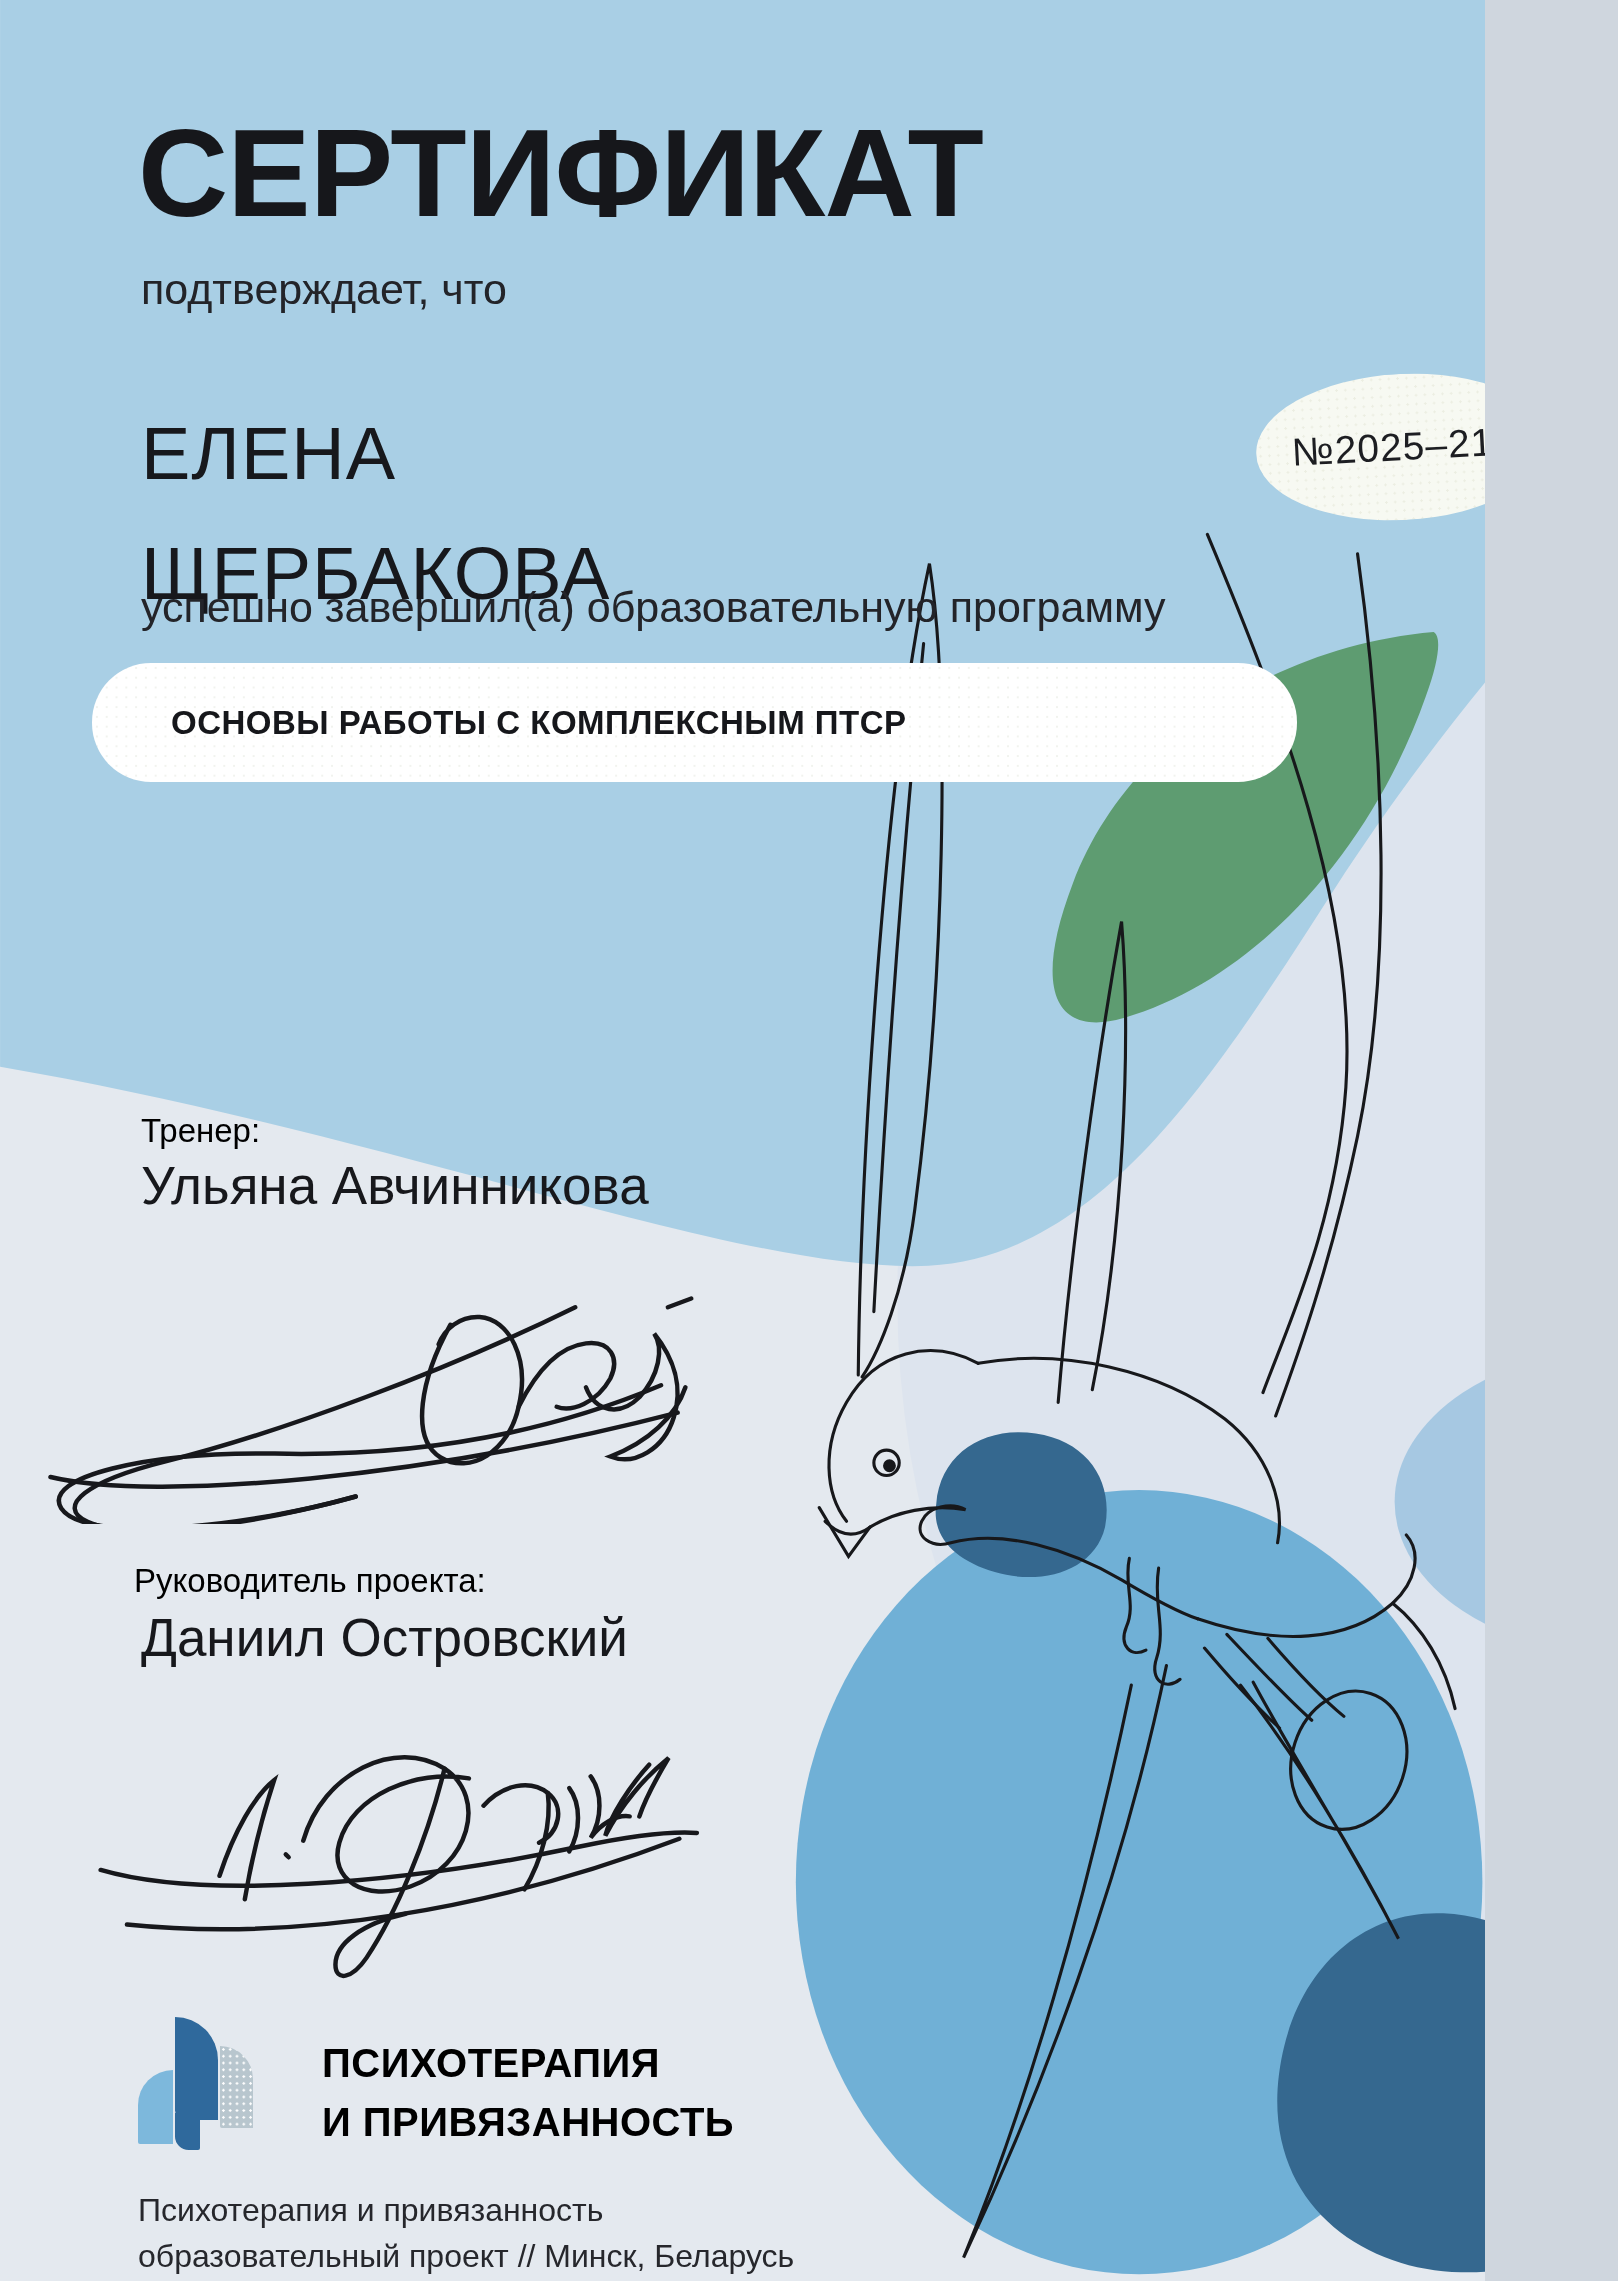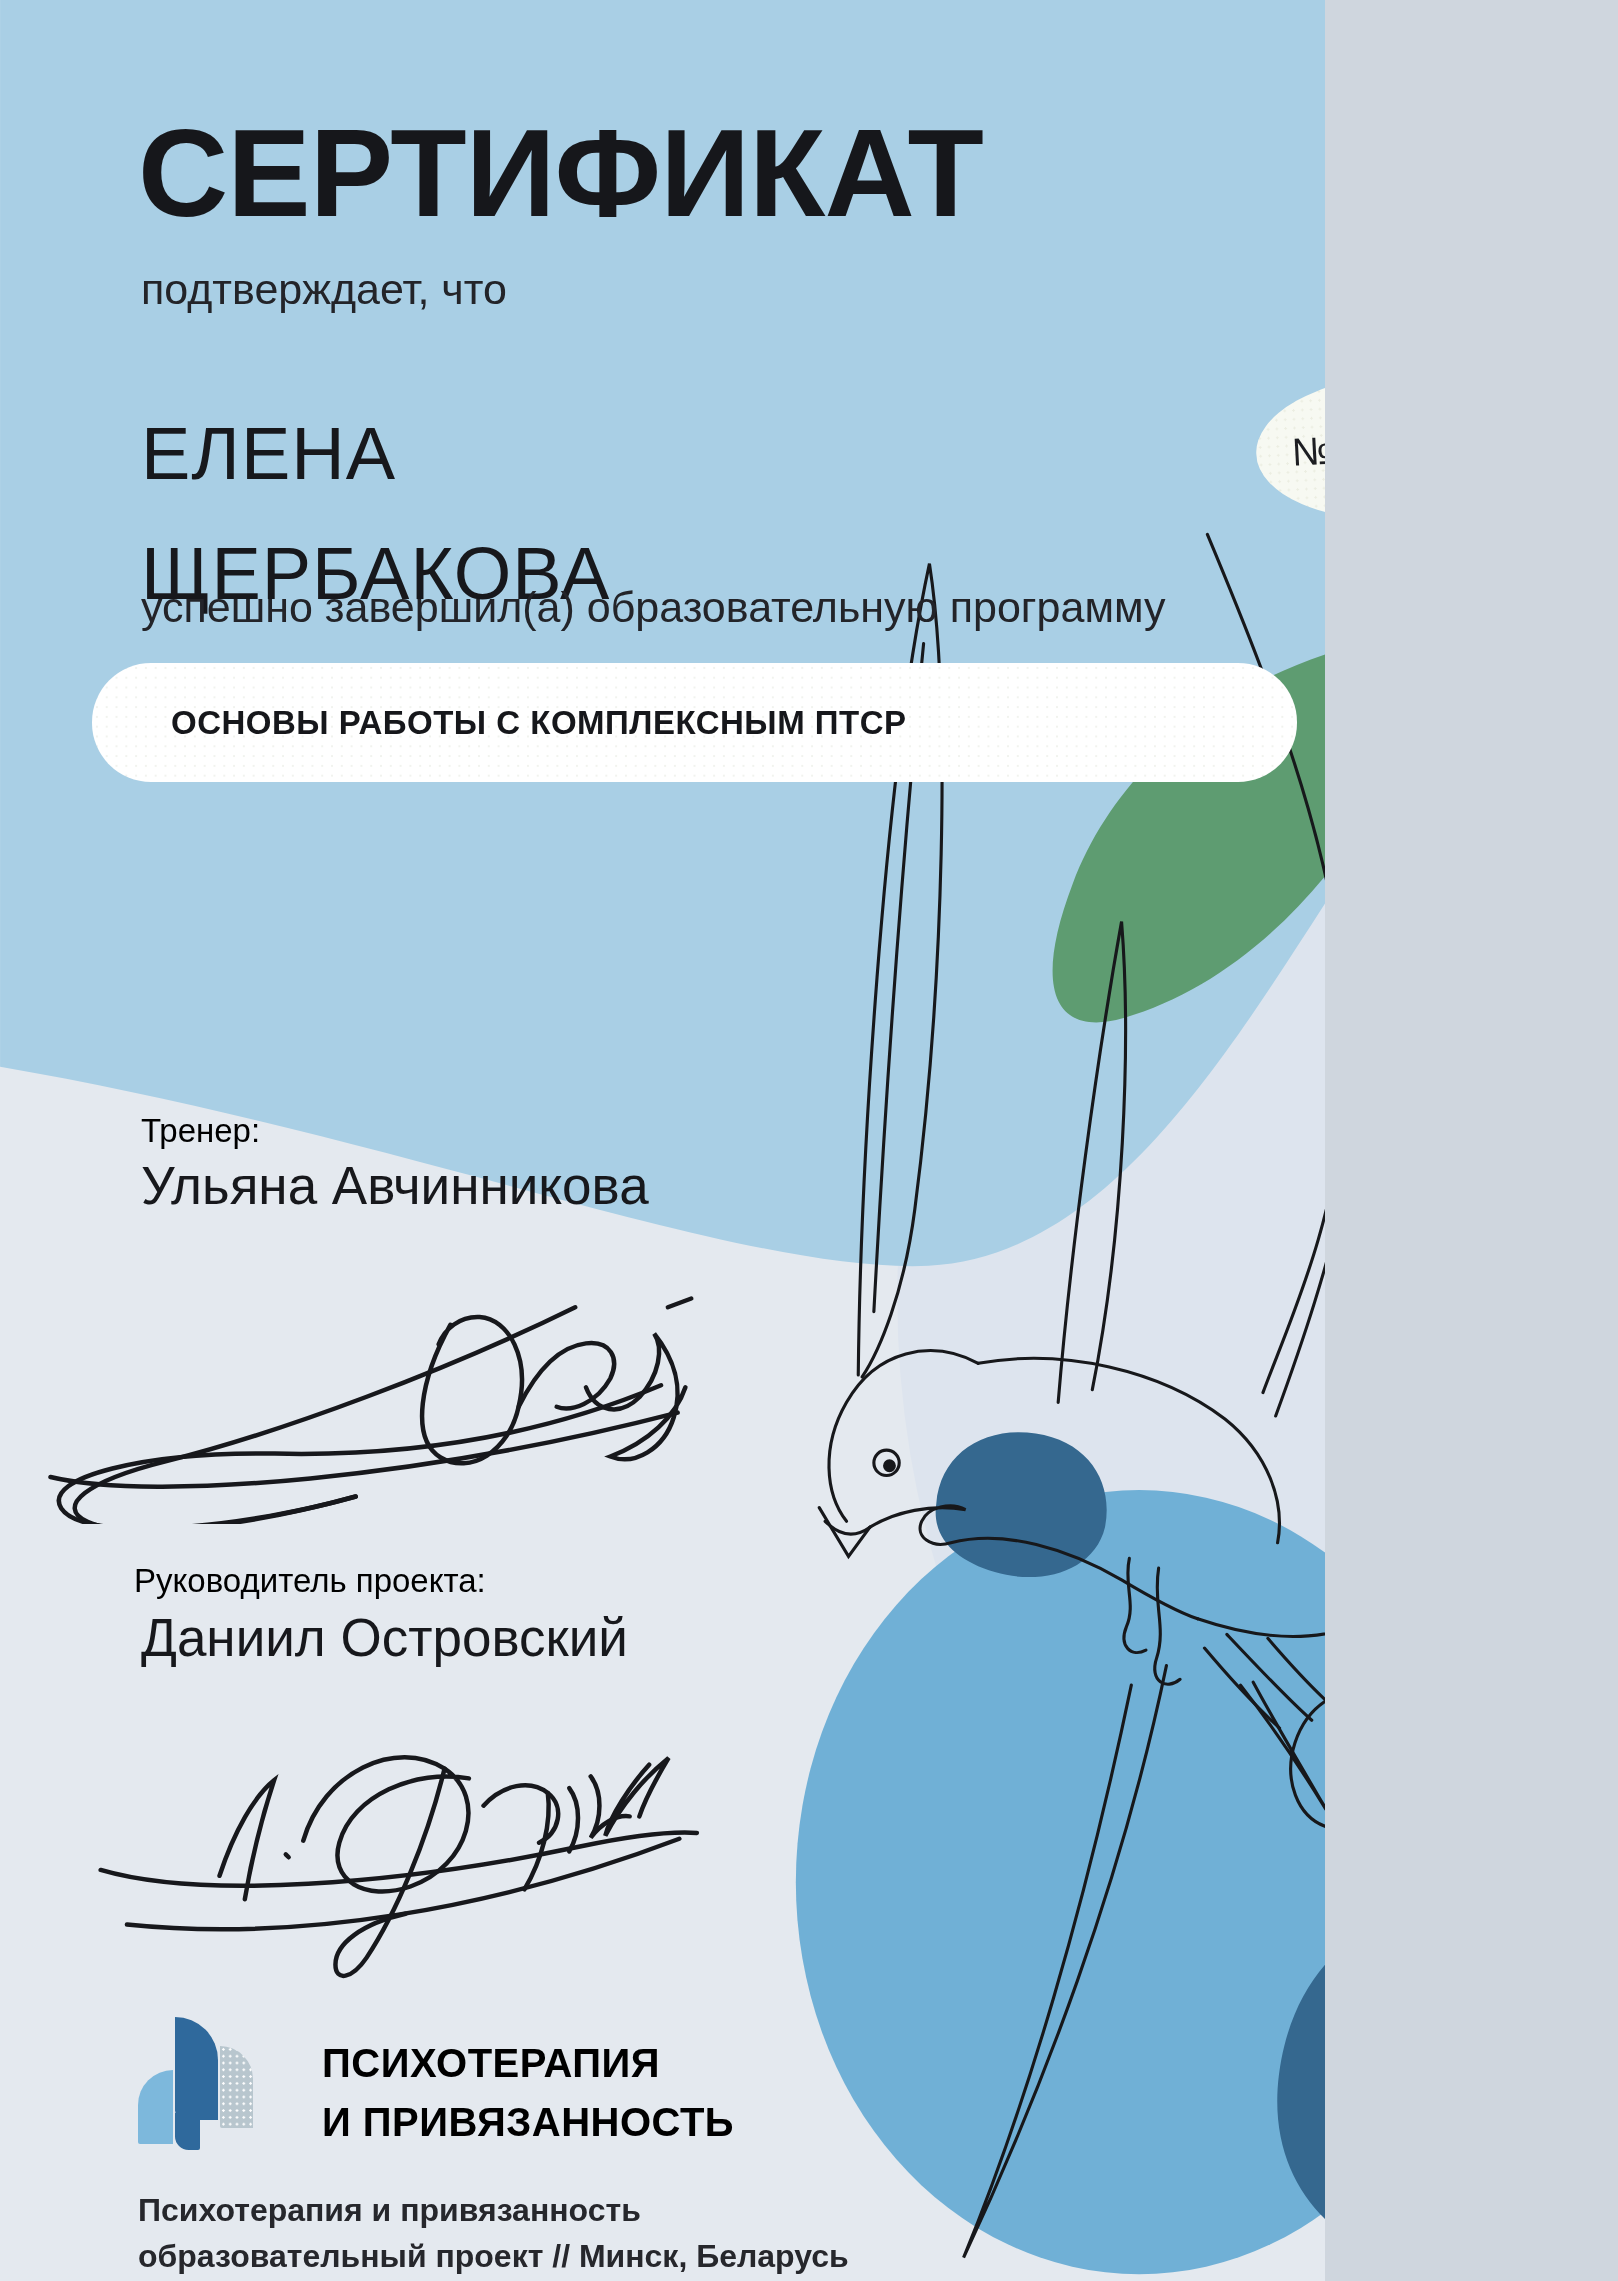--- a/index.html
+++ b/index.html
@@ -1,17 +1,17 @@
 <!DOCTYPE html>
 <html><head>
 <meta charset="utf-8">
 <style>
   html,body{margin:0;padding:0;background:#cfd6de;}
   .page{
-    position:relative;width:1325px;height:2281px;overflow:hidden;
+    position:relative;width:1485px;height:2281px;overflow:hidden;
     background:#e4e9ef;
     font-family:"Liberation Sans", sans-serif;
     color:#1d1e22;
   }
   .abs{position:absolute;}
   svg.bg{position:absolute;left:0;top:0;}
   
   .title{left:138px;top:101px;font-size:125px;font-weight:800;letter-spacing:-1px;color:#16171b;}
   .confirms{left:141px;top:265px;font-size:43px;font-weight:400;color:#232429;}
   .recipient{left:141px;top:394px;font-size:74px;font-weight:400;line-height:120px;letter-spacing:1px;color:#17181c;}
@@ -42,21 +42,21 @@
   .logo-mark{left:138px;top:2017px;width:115px;height:133px;}
   .logo-mark .petal{position:absolute;}
   .petal-light{left:0;top:53px;width:35px;height:74px;background:#7db8dc;border-radius:35px 0 0 2px;}
   .petal-dark{left:37px;top:0;width:43px;height:103px;background:#2f699c;border-radius:0 43px 0 9.8px;}
   .petal-gray{
     left:82px;top:29px;width:33px;height:82px;background:#b8c6ce;border-radius:0 33px 0 2px;
     background-image:radial-gradient(circle,#ffffff 1.2px,transparent 1.4px);background-size:6.8px 6.8px;
   }
   .petal-stem{left:37px;top:96px;width:25px;height:37px;background:#2f699c;border-radius:0 0 2px 13.7px;}
   .logo-text{left:322px;top:2034px;font-size:40px;font-weight:700;line-height:59px;color:#000000;letter-spacing:0.5px;}
-  .footer{left:138px;top:2187px;font-size:32px;line-height:46px;font-weight:700;color:#26272c;}
+  .footer{left:138px;top:2187px;font-size:32px;line-height:46px;font-weight:400;color:#26272c;}
 </style>
 </head>
 <body>
 
 <div class="page">
 
   <svg class="bg" width="1619" height="2281" viewBox="0 0 1660 2339">
     <rect x="0" y="0" width="1660" height="2339" fill="#e4e9ef"></rect>
     <ellipse cx="1620" cy="1330" rx="700" ry="830" fill="#dde4ee"></ellipse>
     <path d="M0,0 H1660 V540 C1580,632 1478,742 1368,912

